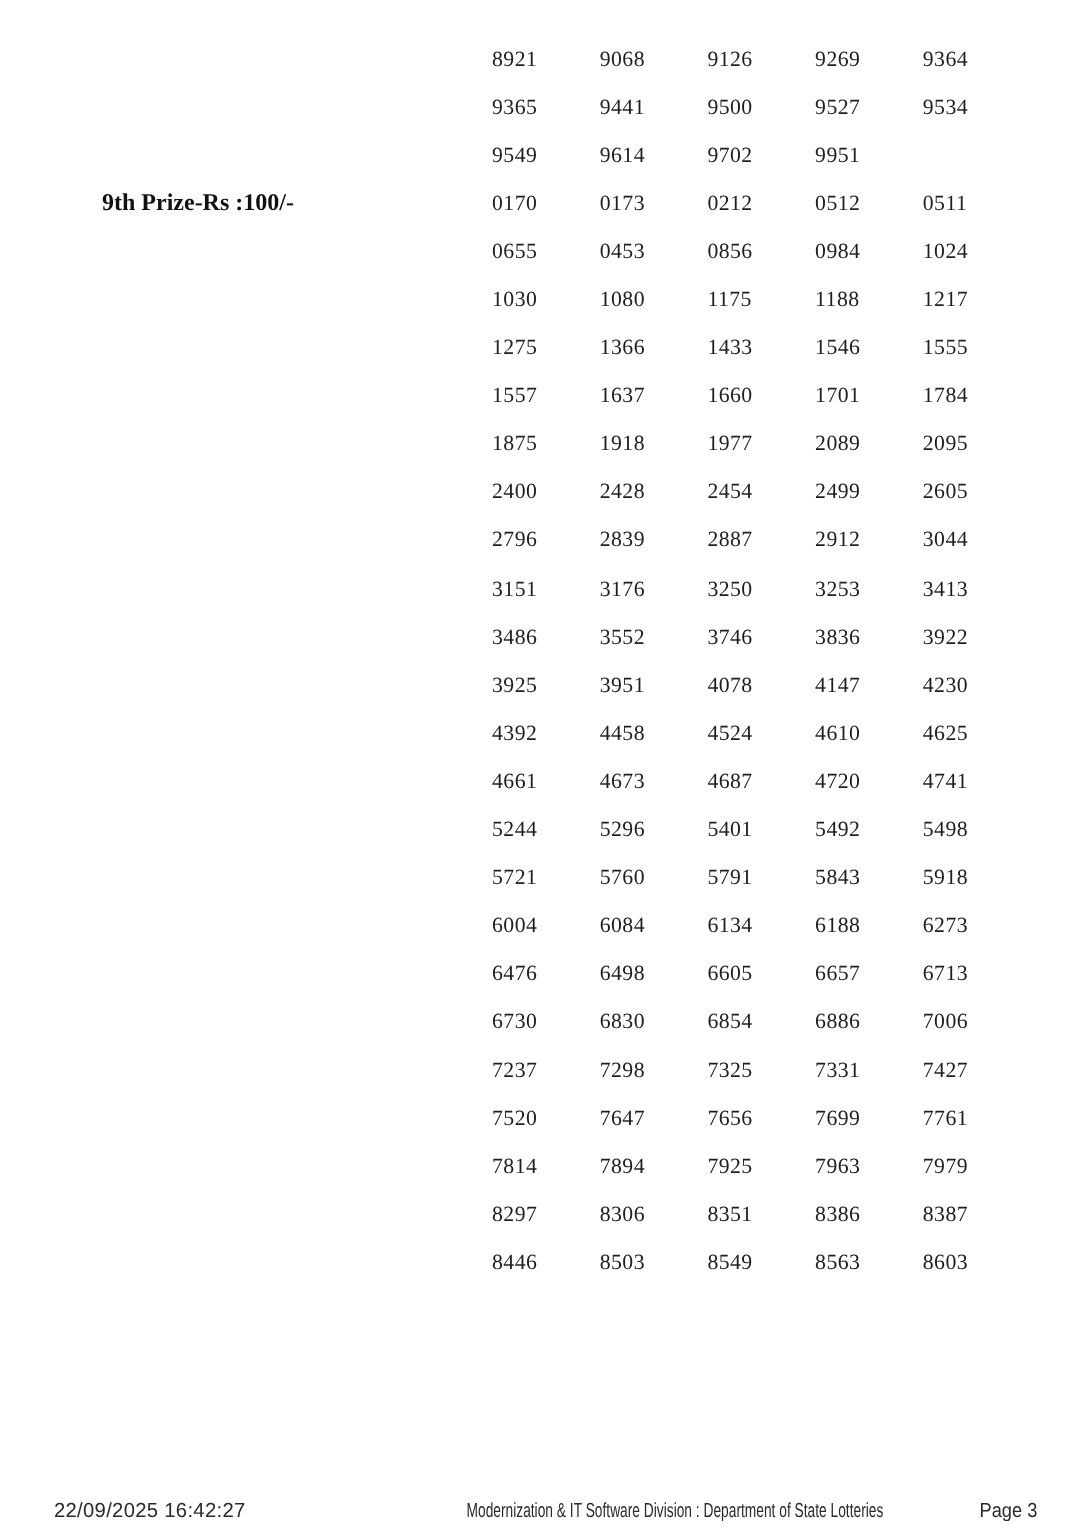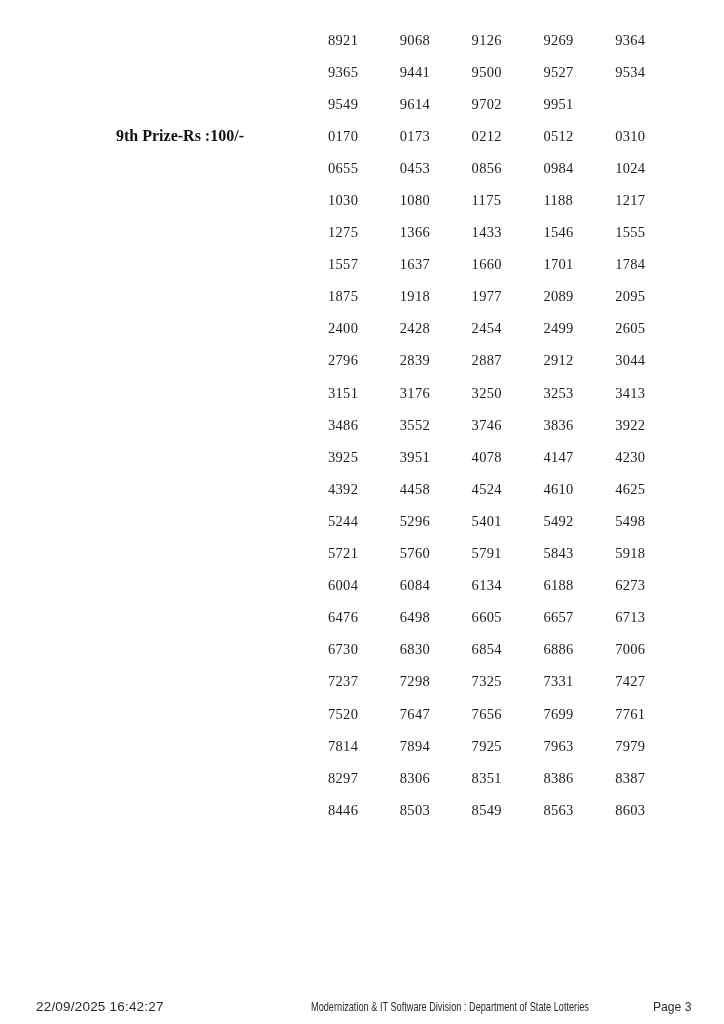--- a/index.html
+++ b/index.html
@@ -77,21 +77,21 @@
     transform: scaleX(0.9);
     transform-origin: left center;
     white-space: nowrap;
   }
 </style>
 </head>
 <body>
 
 <div class="sheet">
 
-  <div class="prize-label" style="top: 120.3px; margin-left: 48px;">9th Prize-Rs :100/-</div>
+  <div class="prize-label" style="top: 120.3px;">9th Prize-Rs :100/-</div>
 
   <div class="number-grid">
       <div class="number-row">
         <span class="number-cell">8921</span>
         <span class="number-cell">9068</span>
         <span class="number-cell">9126</span>
         <span class="number-cell">9269</span>
         <span class="number-cell">9364</span>
       </div>
       <div class="number-row">
@@ -106,21 +106,21 @@
         <span class="number-cell">9614</span>
         <span class="number-cell">9702</span>
         <span class="number-cell">9951</span>
         <span class="number-cell"></span>
       </div>
       <div class="number-row">
         <span class="number-cell">0170</span>
         <span class="number-cell">0173</span>
         <span class="number-cell">0212</span>
         <span class="number-cell">0512</span>
-        <span class="number-cell">0310</span>
+        <span class="number-cell">0511</span>
       </div>
       <div class="number-row">
         <span class="number-cell">0655</span>
         <span class="number-cell">0453</span>
         <span class="number-cell">0856</span>
         <span class="number-cell">0984</span>
         <span class="number-cell">1024</span>
       </div>
       <div class="number-row">
         <span class="number-cell">1030</span>
@@ -186,20 +186,27 @@
         <span class="number-cell">4230</span>
       </div>
       <div class="number-row">
         <span class="number-cell">4392</span>
         <span class="number-cell">4458</span>
         <span class="number-cell">4524</span>
         <span class="number-cell">4610</span>
         <span class="number-cell">4625</span>
       </div>
       <div class="number-row">
+        <span class="number-cell">4661</span>
+        <span class="number-cell">4673</span>
+        <span class="number-cell">4687</span>
+        <span class="number-cell">4720</span>
+        <span class="number-cell">4741</span>
+      </div>
+      <div class="number-row">
         <span class="number-cell">5244</span>
         <span class="number-cell">5296</span>
         <span class="number-cell">5401</span>
         <span class="number-cell">5492</span>
         <span class="number-cell">5498</span>
       </div>
       <div class="number-row">
         <span class="number-cell">5721</span>
         <span class="number-cell">5760</span>
         <span class="number-cell">5791</span>

